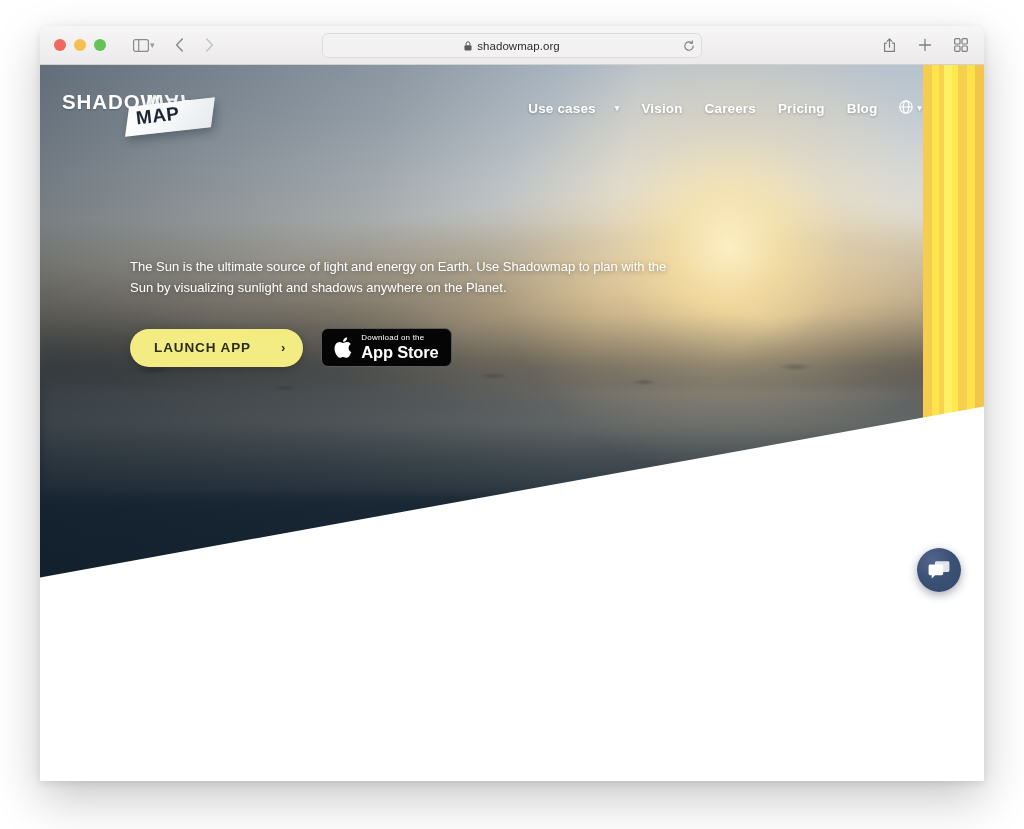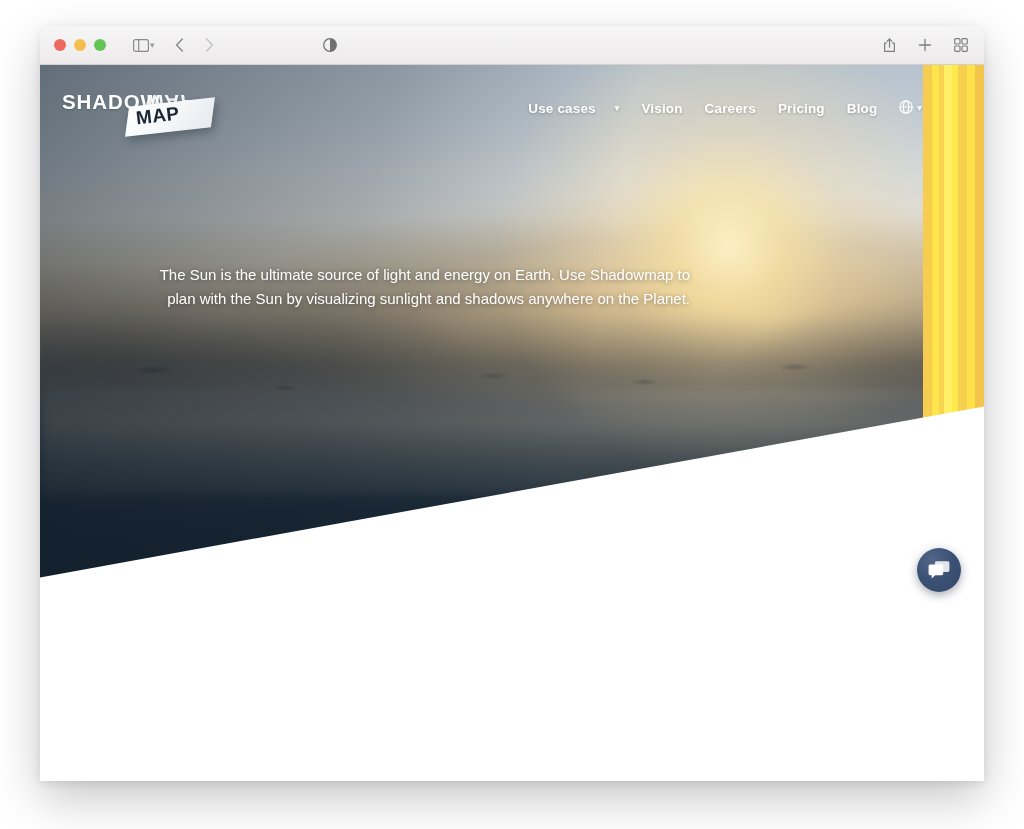--- a/index.html
+++ b/index.html
@@ -261,27 +261,26 @@
   #hero-title {
     font-size: 46px;
     font-weight: 700;
     line-height: 1.18;
     color: #f8e493;
     letter-spacing: -.3px;
     text-shadow: 0 2px 10px rgba(40,30,10,.28);
     max-width: 430px;
   }
   #hero-sub {
-    margin-top: 28px;
-    font-size: 15px;
+    margin-top: 22px;
+    font-size: 13px;
     line-height: 1.58;
     color: #ffffff;
     max-width: 560px;
     text-shadow: 0 1px 5px rgba(20,20,20,.42);
-    text-align: right;
   }
 
   #hero-actions {
     margin-top: 30px;
     display: flex;
     align-items: center;
     gap: 18px;
   }
   #launch-app-button {
     height: 38px;
@@ -372,20 +371,35 @@
       </div>
     </div>
 
     <div class="tb-btn" id="reader-btn">
       <svg width="14" height="14" viewBox="0 0 14 14">
         <circle cx="7" cy="7" r="6.3" fill="none" stroke="#6f6f6f" stroke-width="1.2"></circle>
         <path d="M7 0.7 A6.3 6.3 0 0 1 7 13.3 Z" fill="#6f6f6f"></path>
       </svg>
     </div>
 
+    <div id="address-bar">
+      <span id="lock-icon">
+        <svg width="8" height="10" viewBox="0 0 8 10" fill="none" stroke="currentColor" stroke-width="1">
+          <rect x="0.5" y="4.2" width="7" height="5.3" rx="1.1" fill="currentColor" stroke="none"></rect>
+          <path d="M2.1 4.2 V2.7 a1.9 1.9 0 0 1 3.8 0 V4.2"></path>
+        </svg>
+      </span>
+      <span id="url-text">shadowmap.org</span>
+      <span id="reload-btn">
+        <svg width="12" height="12" viewBox="0 0 12 12" fill="none" stroke="currentColor" stroke-width="1.1" stroke-linecap="round">
+          <path d="M10.2 6a4.2 4.2 0 1 1-1.3-3"></path>
+          <polyline points="9.3,0.9 9.3,3.2 7,3.2"></polyline>
+        </svg>
+      </span>
+    </div>
 
     <div id="toolbar-right">
       <div class="tb-btn">
         <svg width="13" height="15" viewBox="0 0 13 15" fill="none" stroke="#7f7f7f" stroke-width="1.2" stroke-linecap="round" stroke-linejoin="round">
           <path d="M3.4 5.2 H1.6 v8.2 h9.8 V5.2 H9.6"></path>
           <line x1="6.5" y1="1" x2="6.5" y2="9.2"></line>
           <polyline points="4.1,3.4 6.5,1 8.9,3.4"></polyline>
         </svg>
       </div>
       <div class="tb-btn">
@@ -465,20 +479,40 @@
             </svg>
           </span>
           <span class="nav-chev">▾</span>
         </a>
       </nav>
     </header>
 
     <div id="hero-content">
       <p id="hero-sub">The Sun is the ultimate source of light and energy on Earth. Use Shadowmap to plan with the Sun by visualizing sunlight and shadows anywhere on the Planet.</p>
 
+      <div id="hero-actions">
+
+        <button id="launch-app-button">
+          <span id="launch-app-label">LAUNCH APP</span>
+          <span id="launch-app-arrow">›</span>
+        </button>
+
+        <a id="app-store-badge">
+          <span id="apple-logo-icon">
+            <svg width="19" height="23" viewBox="0 0 19 23" fill="currentColor">
+              <path d="M15.6 12.1c0-2.6 2.1-3.9 2.2-4-1.2-1.8-3.1-2-3.8-2-1.6-.2-3.1.9-3.9.9-.8 0-2.1-.9-3.4-.9-1.8 0-3.4 1-4.3 2.6-1.8 3.2-.5 7.9 1.3 10.5.9 1.3 1.9 2.7 3.2 2.6 1.3-.05 1.8-.83 3.4-.83 1.6 0 2 .83 3.4.8 1.4-.03 2.3-1.3 3.1-2.6.98-1.5 1.4-3 1.4-3-.03-.02-2.6-1-2.6-4.05z"></path>
+              <path d="M13.1 4.4c.7-.85 1.2-2.03 1.06-3.2-1.02.04-2.26.68-3 1.53-.65.75-1.23 1.95-1.07 3.1 1.14.09 2.3-.58 3-1.43z"></path>
+            </svg>
+          </span>
+          <span id="app-store-text">
+            <span id="app-store-kicker">Download on the</span>
+            <span id="app-store-name">App Store</span>
+          </span>
+        </a>
+      </div>
 
     </div>
 
     <div id="chat-widget-button">
       <span>
         <svg width="24" height="22" viewBox="0 0 24 22" fill="#ffffff">
           <path d="M9.5 2.2h11.3c.9 0 1.6.7 1.6 1.6v7.5c0 .9-.7 1.6-1.6 1.6H9.5c-.9 0-1.6-.7-1.6-1.6V3.8c0-.9.7-1.6 1.6-1.6z" opacity=".85"></path>
           <path d="M3.2 5.6h11.4c.9 0 1.6.7 1.6 1.6v7.4c0 .9-.7 1.6-1.6 1.6H8.1l-3.4 3.3v-3.3H3.2c-.9 0-1.6-.7-1.6-1.6V7.2c0-.9.7-1.6 1.6-1.6z"></path>
         </svg>
       </span>

